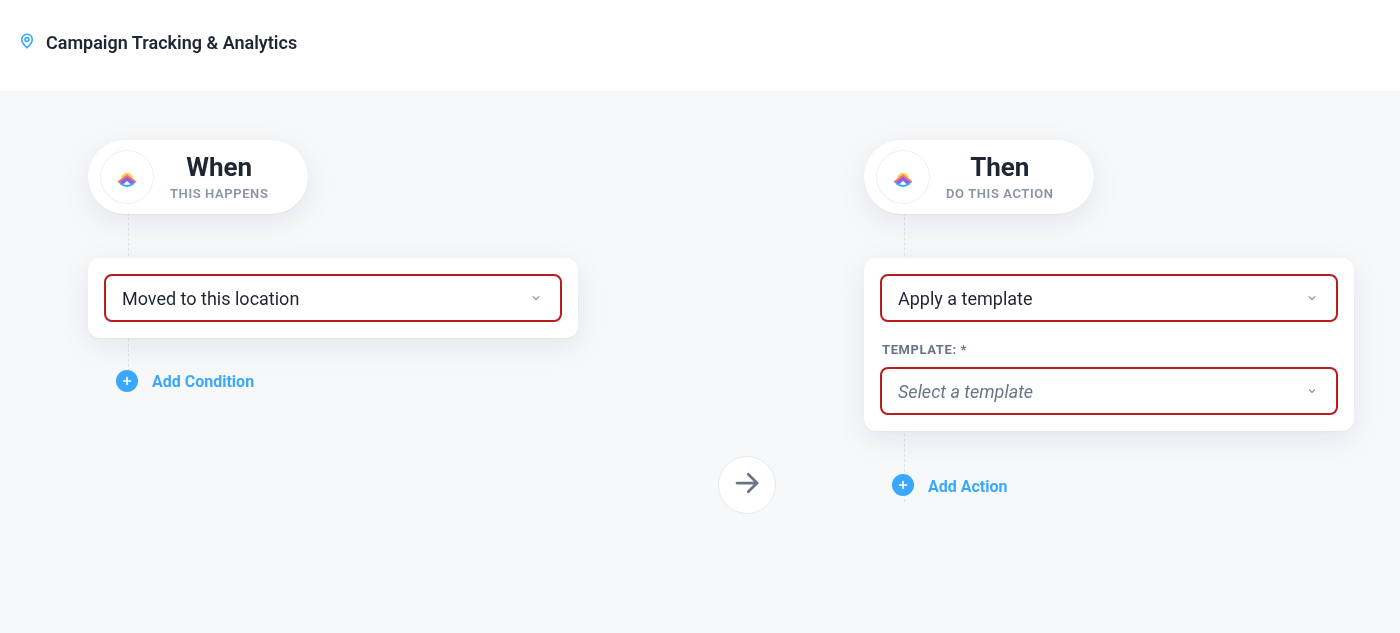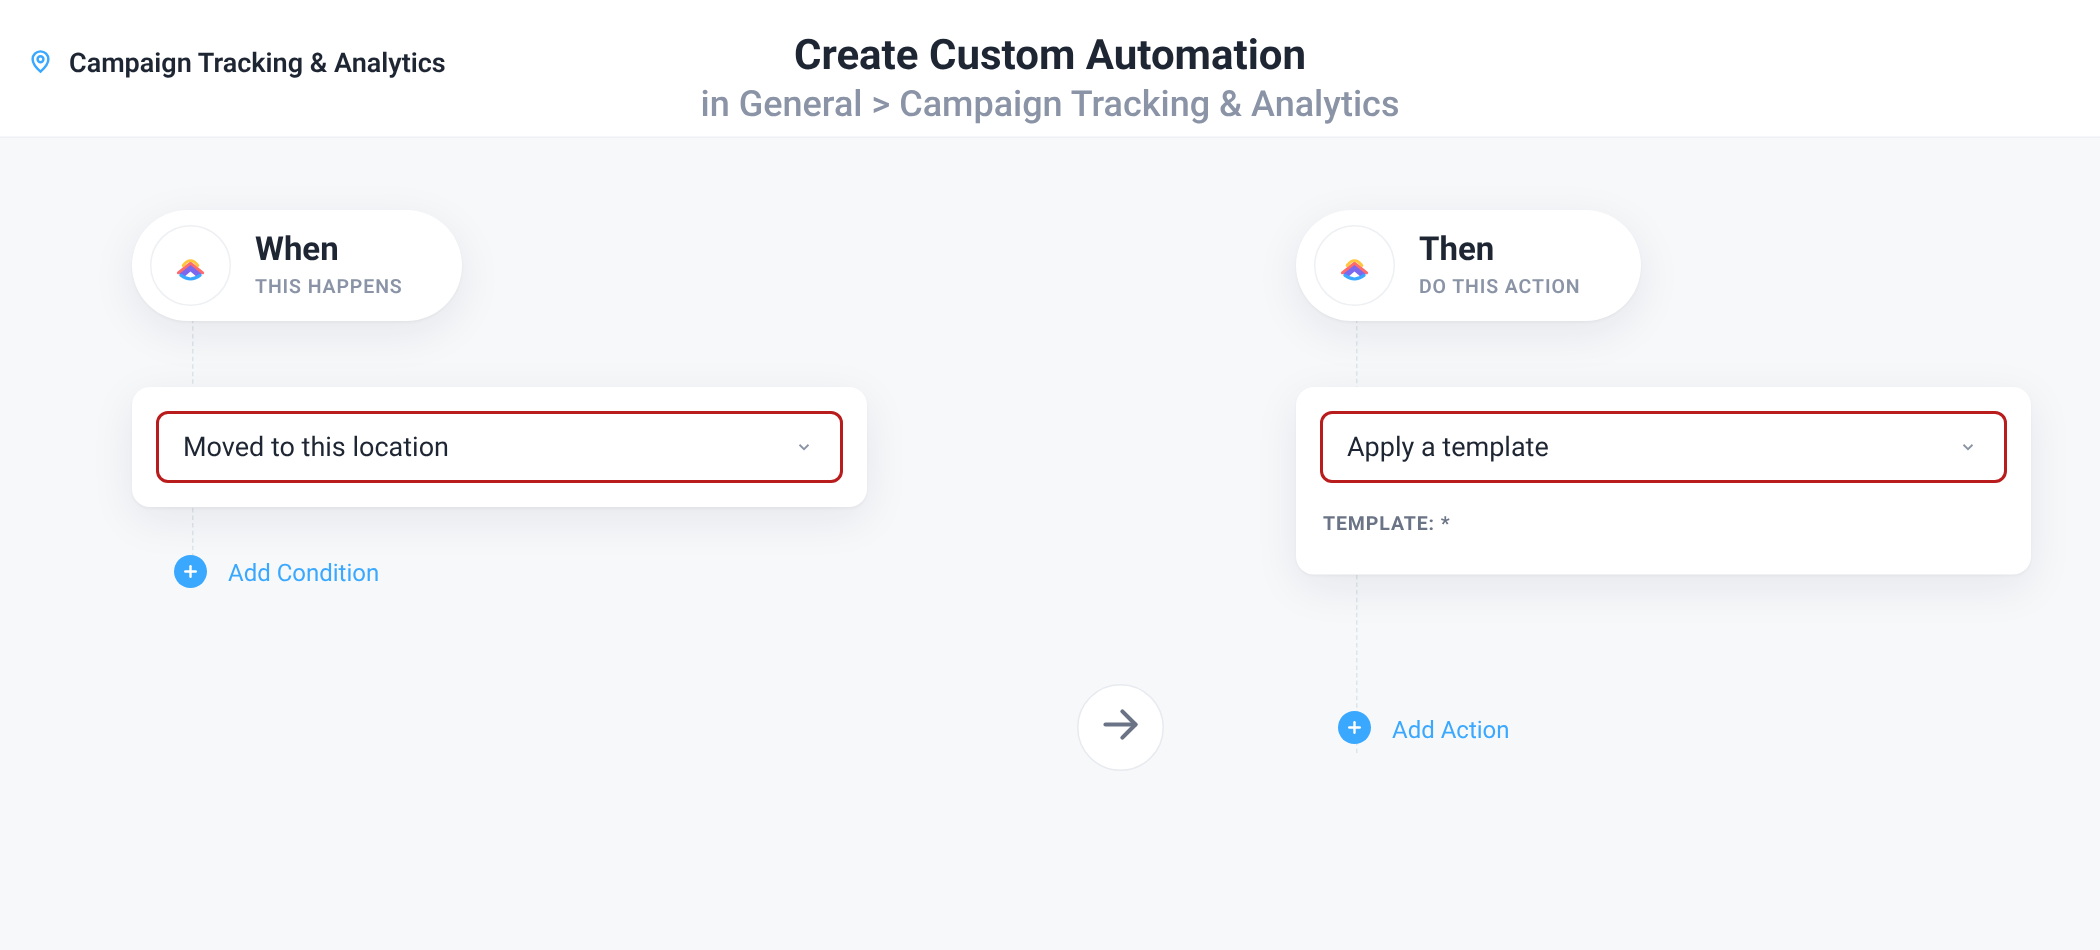--- a/index.html
+++ b/index.html
@@ -102,24 +102,25 @@
       border: 1px solid #eef0f3;
       display: flex;
       align-items: center;
       justify-content: center;
     }
     .pill-text {
       display: flex;
       flex-direction: column;
     }
     .pill-title {
-      font-size: 22px;
+      font-size: 26px;
       font-weight: 700;
       color: #1f2633;
       line-height: 1;
+      text-align: center;
     }
     .pill-sub {
       font-size: 13px;
       font-weight: 600;
       letter-spacing: 0.6px;
       color: #8a94a6;
       margin-top: 6px;
     }
     .card {
       position: absolute;
@@ -201,21 +202,21 @@
       justify-content: center;
       color: #ffffff;
       font-weight: 700;
       flex-shrink: 0;
     }
     .plus-circle svg {
       display: block;
     }
     .add-link-label {
       font-size: 16px;
-      font-weight: 400;
+      font-weight: 700;
       color: #3aa8ff;
     }
     .arrow-circle {
       position: absolute;
       left: 718px;
       top: 364px;
       width: 58px;
       height: 58px;
       border-radius: 50%;
       border: 1px solid #e7eaef;
@@ -231,24 +232,20 @@
 <div class="header">
   <div class="breadcrumb">
     <span class="pin-icon">
       <svg width="18" height="18" viewBox="0 0 24 24" fill="none" stroke="#3aa8ff" stroke-width="2.2">
         <path d="M12 21s-7-6.2-7-11a7 7 0 1 1 14 0c0 4.8-7 11-7 11z"></path>
         <circle cx="12" cy="10" r="2.6"></circle>
       </svg>
     </span>
     <span class="breadcrumb-label">Campaign Tracking &amp; Analytics</span>
   </div>
-  <div class="title-block">
-    <div class="title">Create Custom Automation</div>
-    <div class="subtitle">in General &gt; Campaign Tracking &amp; Analytics</div>
-  </div>
 </div>
 
 <div class="canvas">
 
   <div class="vline left"></div>
   <div class="vline right"></div>
 
   <div class="pill when">
     <div class="logo-circle">
       <svg width="26" height="26" viewBox="0 0 32 32">
@@ -312,20 +309,28 @@
   <div class="card then-card">
     <div class="dropdown">
       <span class="dropdown-label">Apply a template</span>
       <span class="chevron">
         <svg width="12" height="12" viewBox="0 0 24 24" fill="none" stroke="#8a94a6" stroke-width="2.4">
             <polyline points="6 9 12 15 18 9"></polyline>
           </svg>
       </span>
     </div>
     <div class="field-label">TEMPLATE: *</div>
+    <div class="dropdown placeholder">
+      <span class="dropdown-label">Select a template</span>
+      <span class="chevron">
+        <svg width="12" height="12" viewBox="0 0 24 24" fill="none" stroke="#8a94a6" stroke-width="2.4">
+            <polyline points="6 9 12 15 18 9"></polyline>
+          </svg>
+      </span>
+    </div>
   </div>
 
   <div class="add-link then-add">
     <span class="plus-circle">
       <svg width="12" height="12" viewBox="0 0 24 24" fill="none" stroke="#ffffff" stroke-width="3.2" stroke-linecap="round">
           <line x1="12" y1="5" x2="12" y2="19"></line>
           <line x1="5" y1="12" x2="19" y2="12"></line>
         </svg>
     </span>
     <span class="add-link-label">Add Action</span>

